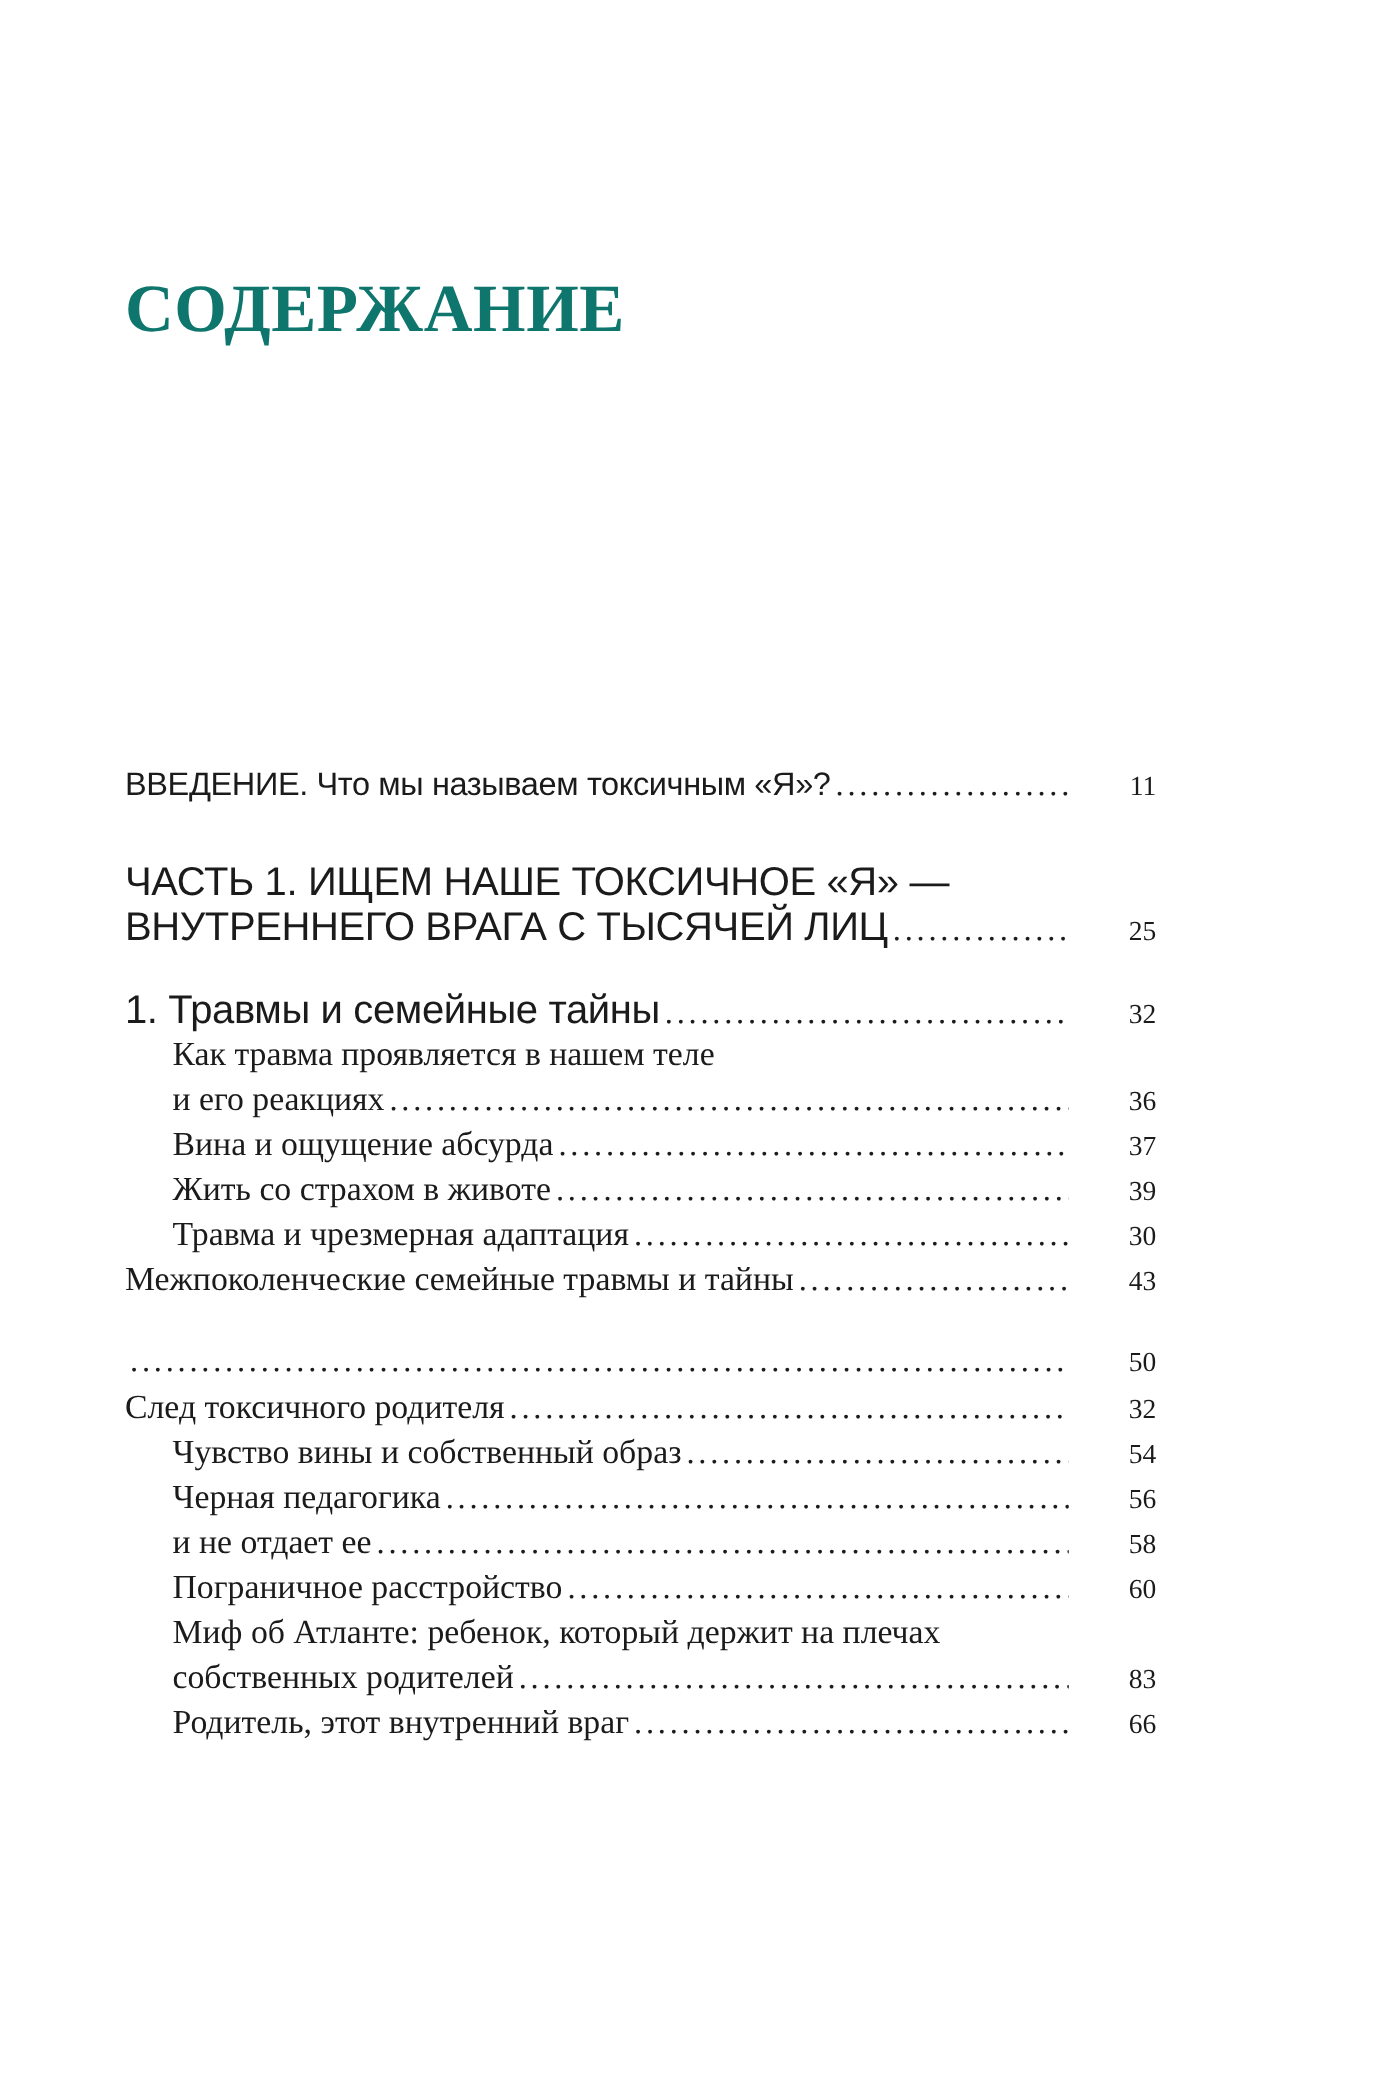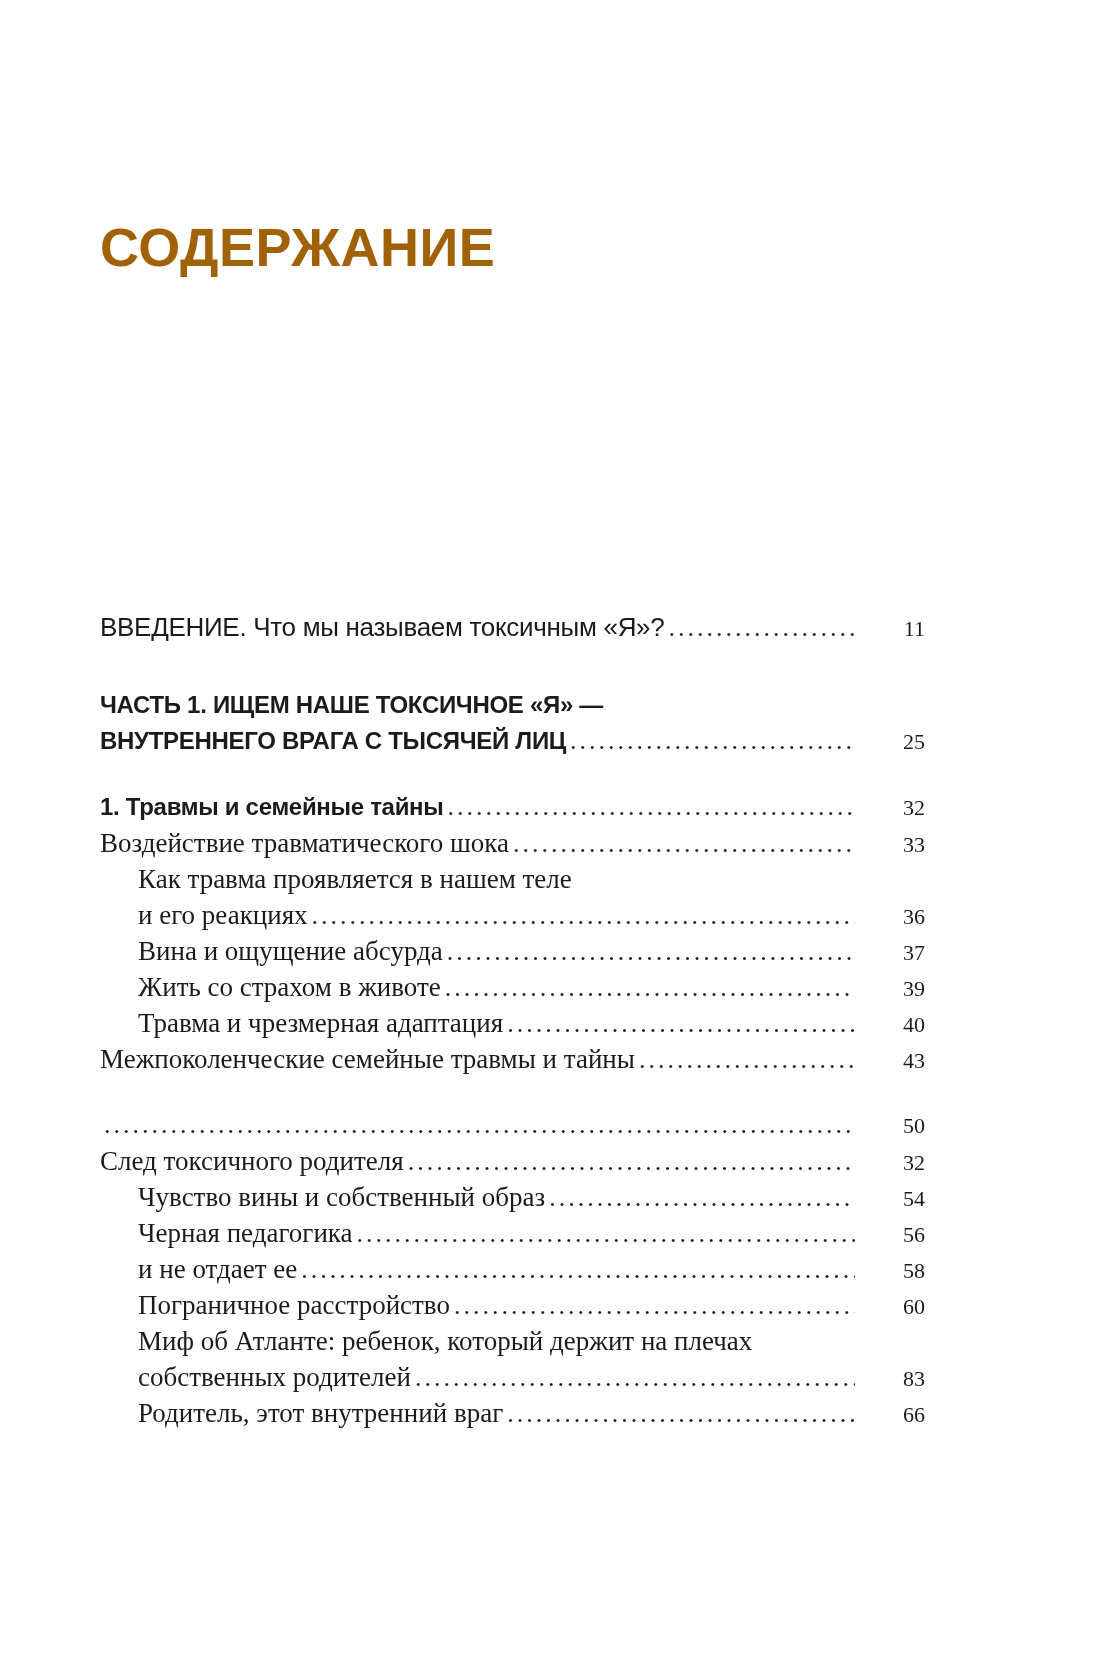--- a/index.html
+++ b/index.html
@@ -12,26 +12,26 @@
     width: 1100px;
     height: 1669px;
     background: #ffffff;
     overflow: hidden;
     box-sizing: border-box;
     padding: 218px 175px 0 100px;
     color: #1b1b1b;
   }
   .title {
     margin: 0;
-    font-family: Liberation Sans, sans-serif;
+    font-family: Liberation Serif, serif;
     font-weight: 700;
     font-size: 54px;
     line-height: 1.1;
     letter-spacing: 0.5px;
-    color: #a16207;
+    color: #0f766e;
   }
   .entries {
     margin-top: 332px;
   }
   .entry { margin: 0; }
   .entry.part    { margin-top: 42px; }
   .entry.chapter { margin-top: 30px; }
 
   .row {
     display: flex;
@@ -46,22 +46,22 @@
   
   .entry.intro .label {
     font-family: "Liberation Sans", sans-serif;
     font-weight: 400;
     font-size: 26px;
     letter-spacing: -0.3px;
   }
   .entry.part .label,
   .entry.chapter .label {
     font-family: "Liberation Sans", sans-serif;
-    font-weight: 700;
-    font-size: 24px;
+    font-weight: 400;
+    font-size: 32px;
     letter-spacing: -0.3px;
   }
   .entry.section .label,
   .entry.subsection .label {
     font-family: "Liberation Serif", serif;
     font-weight: 400;
     font-size: 27px;
   }
   .entry.subsection .row { padding-left: 38px; }
 
@@ -111,27 +111,20 @@
     <span class="pagenum">25</span>
   </div>
       </div>
       <div class="entry chapter">
         <div class="row">
     <span class="label">1. Травмы и семейные тайны</span>
     <span class="leader"></span>
     <span class="pagenum">32</span>
   </div>
       </div>
-      <div class="entry section">
-        <div class="row">
-    <span class="label">Воздействие травматического шока</span>
-    <span class="leader"></span>
-    <span class="pagenum">33</span>
-  </div>
-      </div>
       <div class="entry subsection">
         <div class="row">
     <span class="label">Как травма проявляется в нашем теле</span>
 
   </div>
         <div class="row">
     <span class="label">и его реакциях</span>
     <span class="leader"></span>
     <span class="pagenum">36</span>
   </div>
@@ -147,21 +140,21 @@
         <div class="row">
     <span class="label">Жить со страхом в животе</span>
     <span class="leader"></span>
     <span class="pagenum">39</span>
   </div>
       </div>
       <div class="entry subsection">
         <div class="row">
     <span class="label">Травма и чрезмерная адаптация</span>
     <span class="leader"></span>
-    <span class="pagenum">40</span>
+    <span class="pagenum">30</span>
   </div>
       </div>
       <div class="entry section">
         <div class="row">
     <span class="label">Межпоколенческие семейные травмы и тайны</span>
     <span class="leader"></span>
     <span class="pagenum">43</span>
   </div>
       </div>
       <div class="entry chapter">

